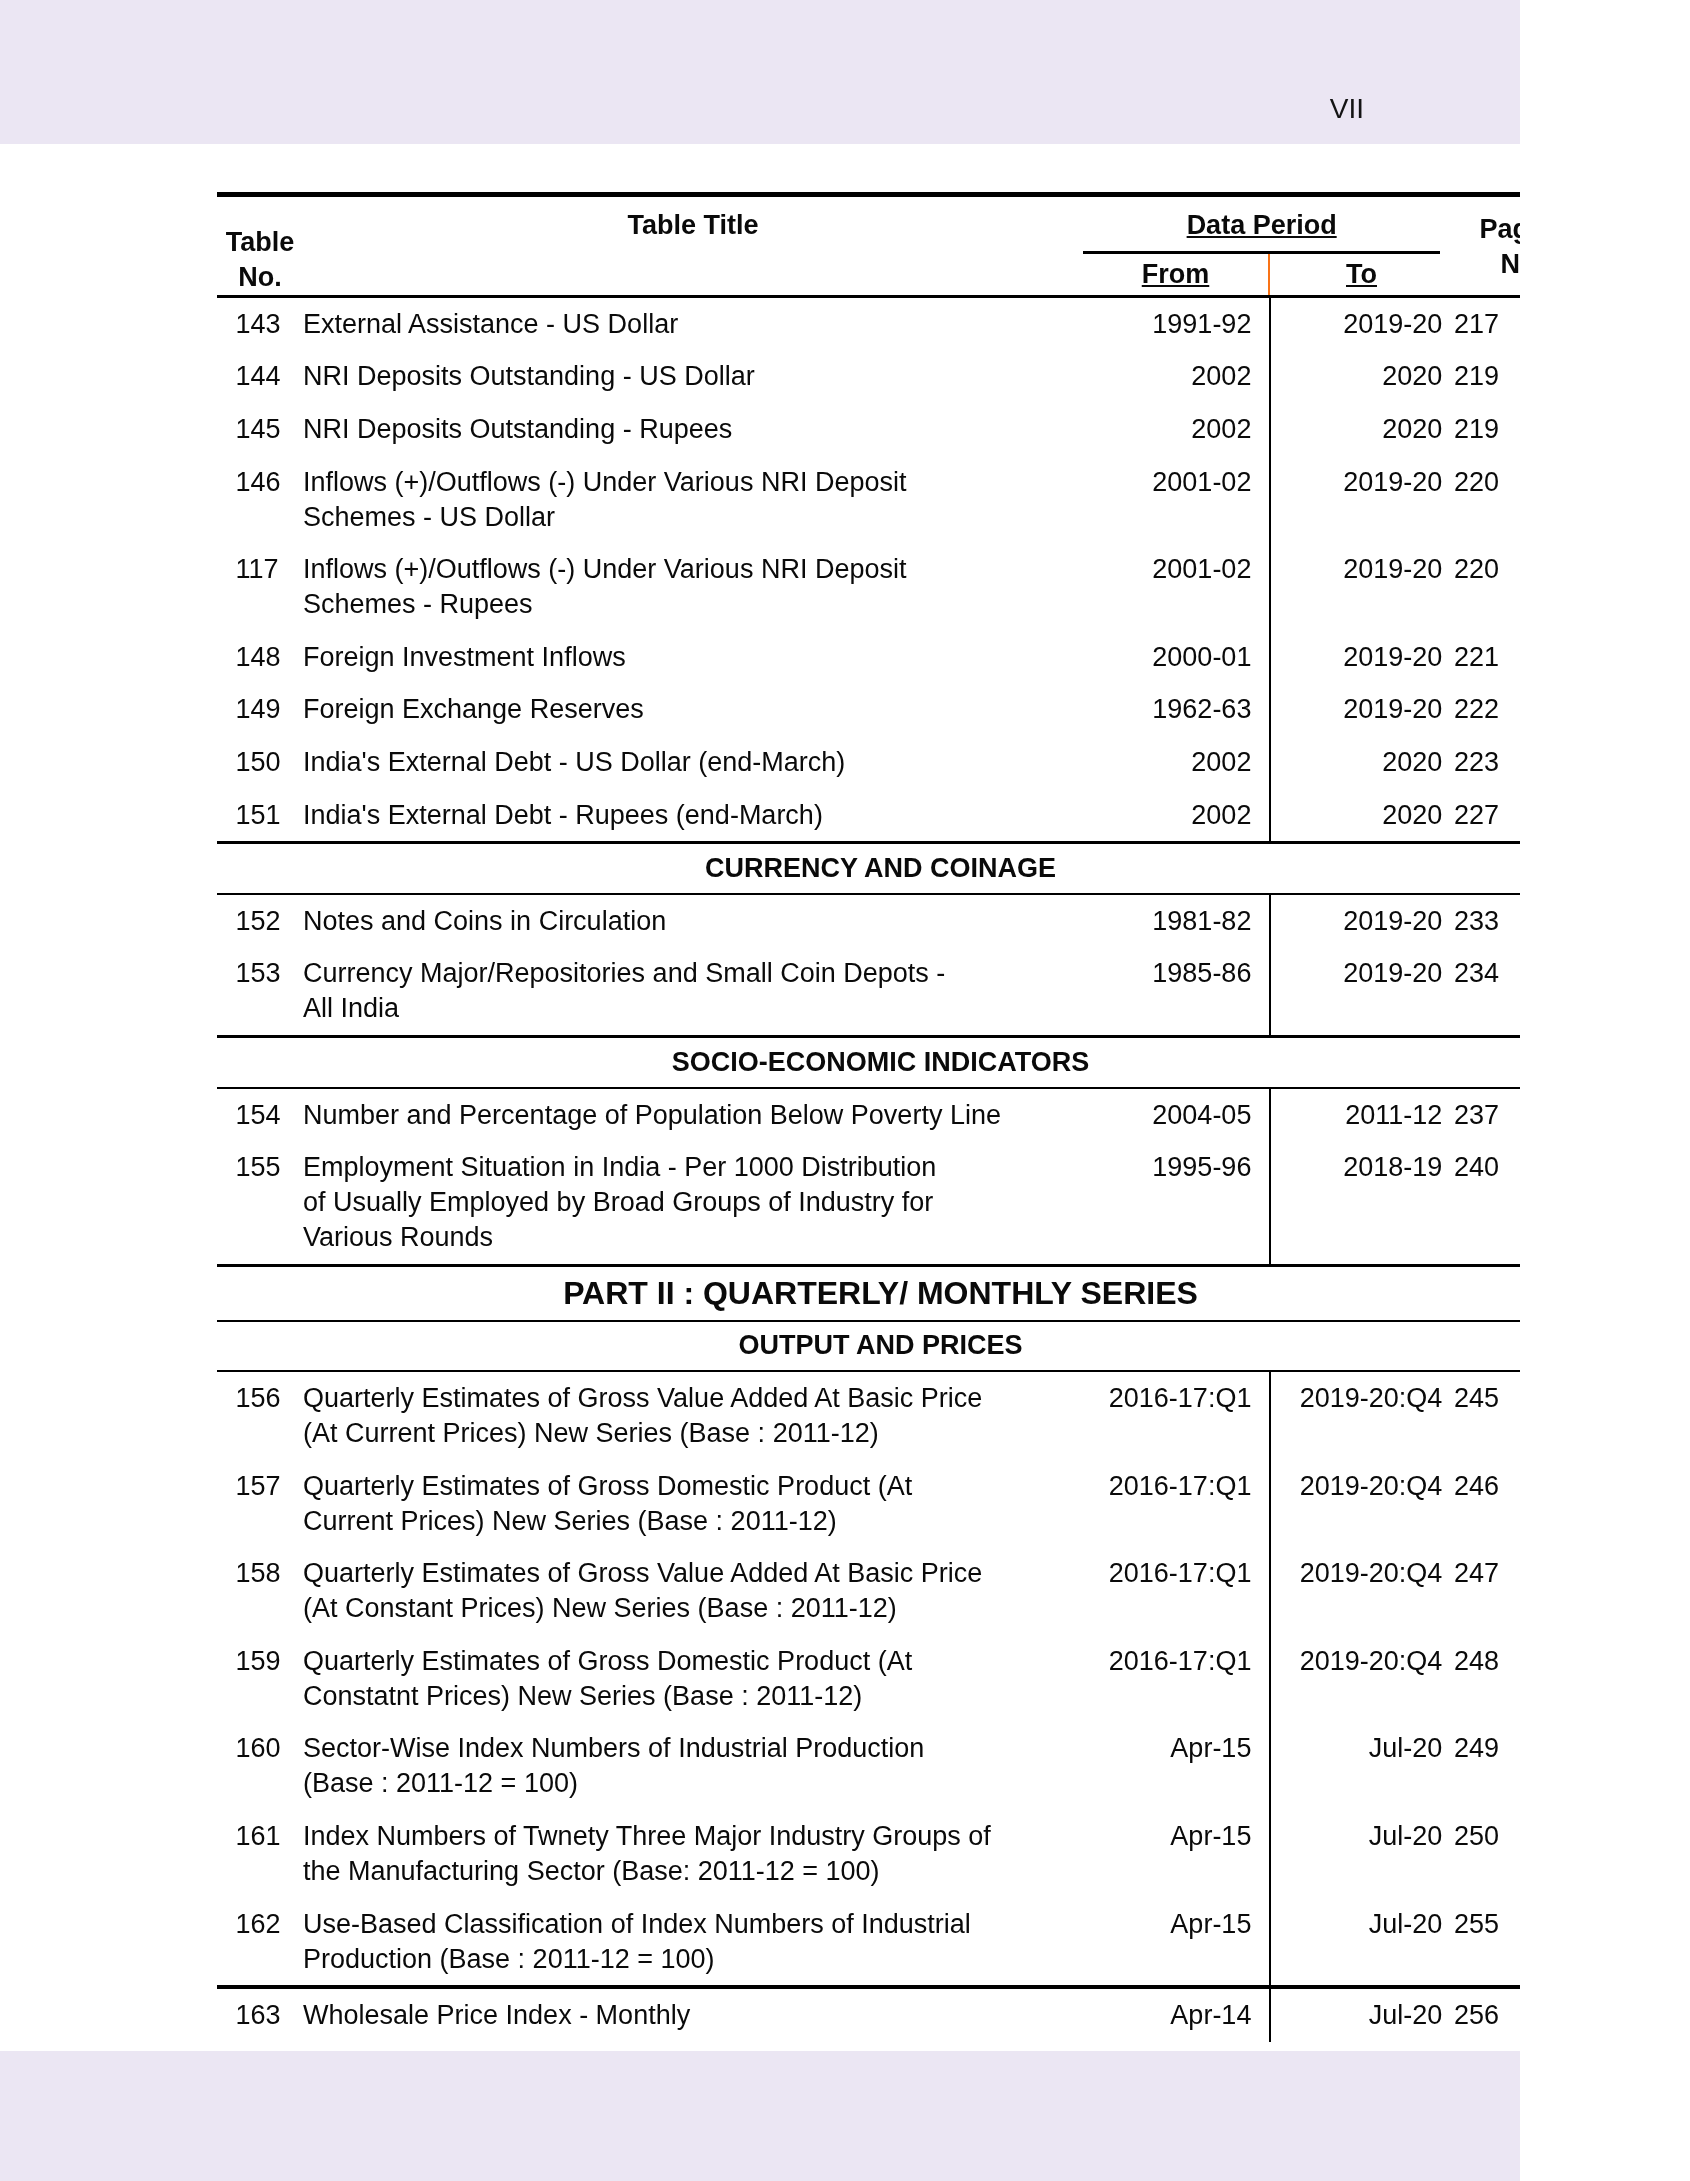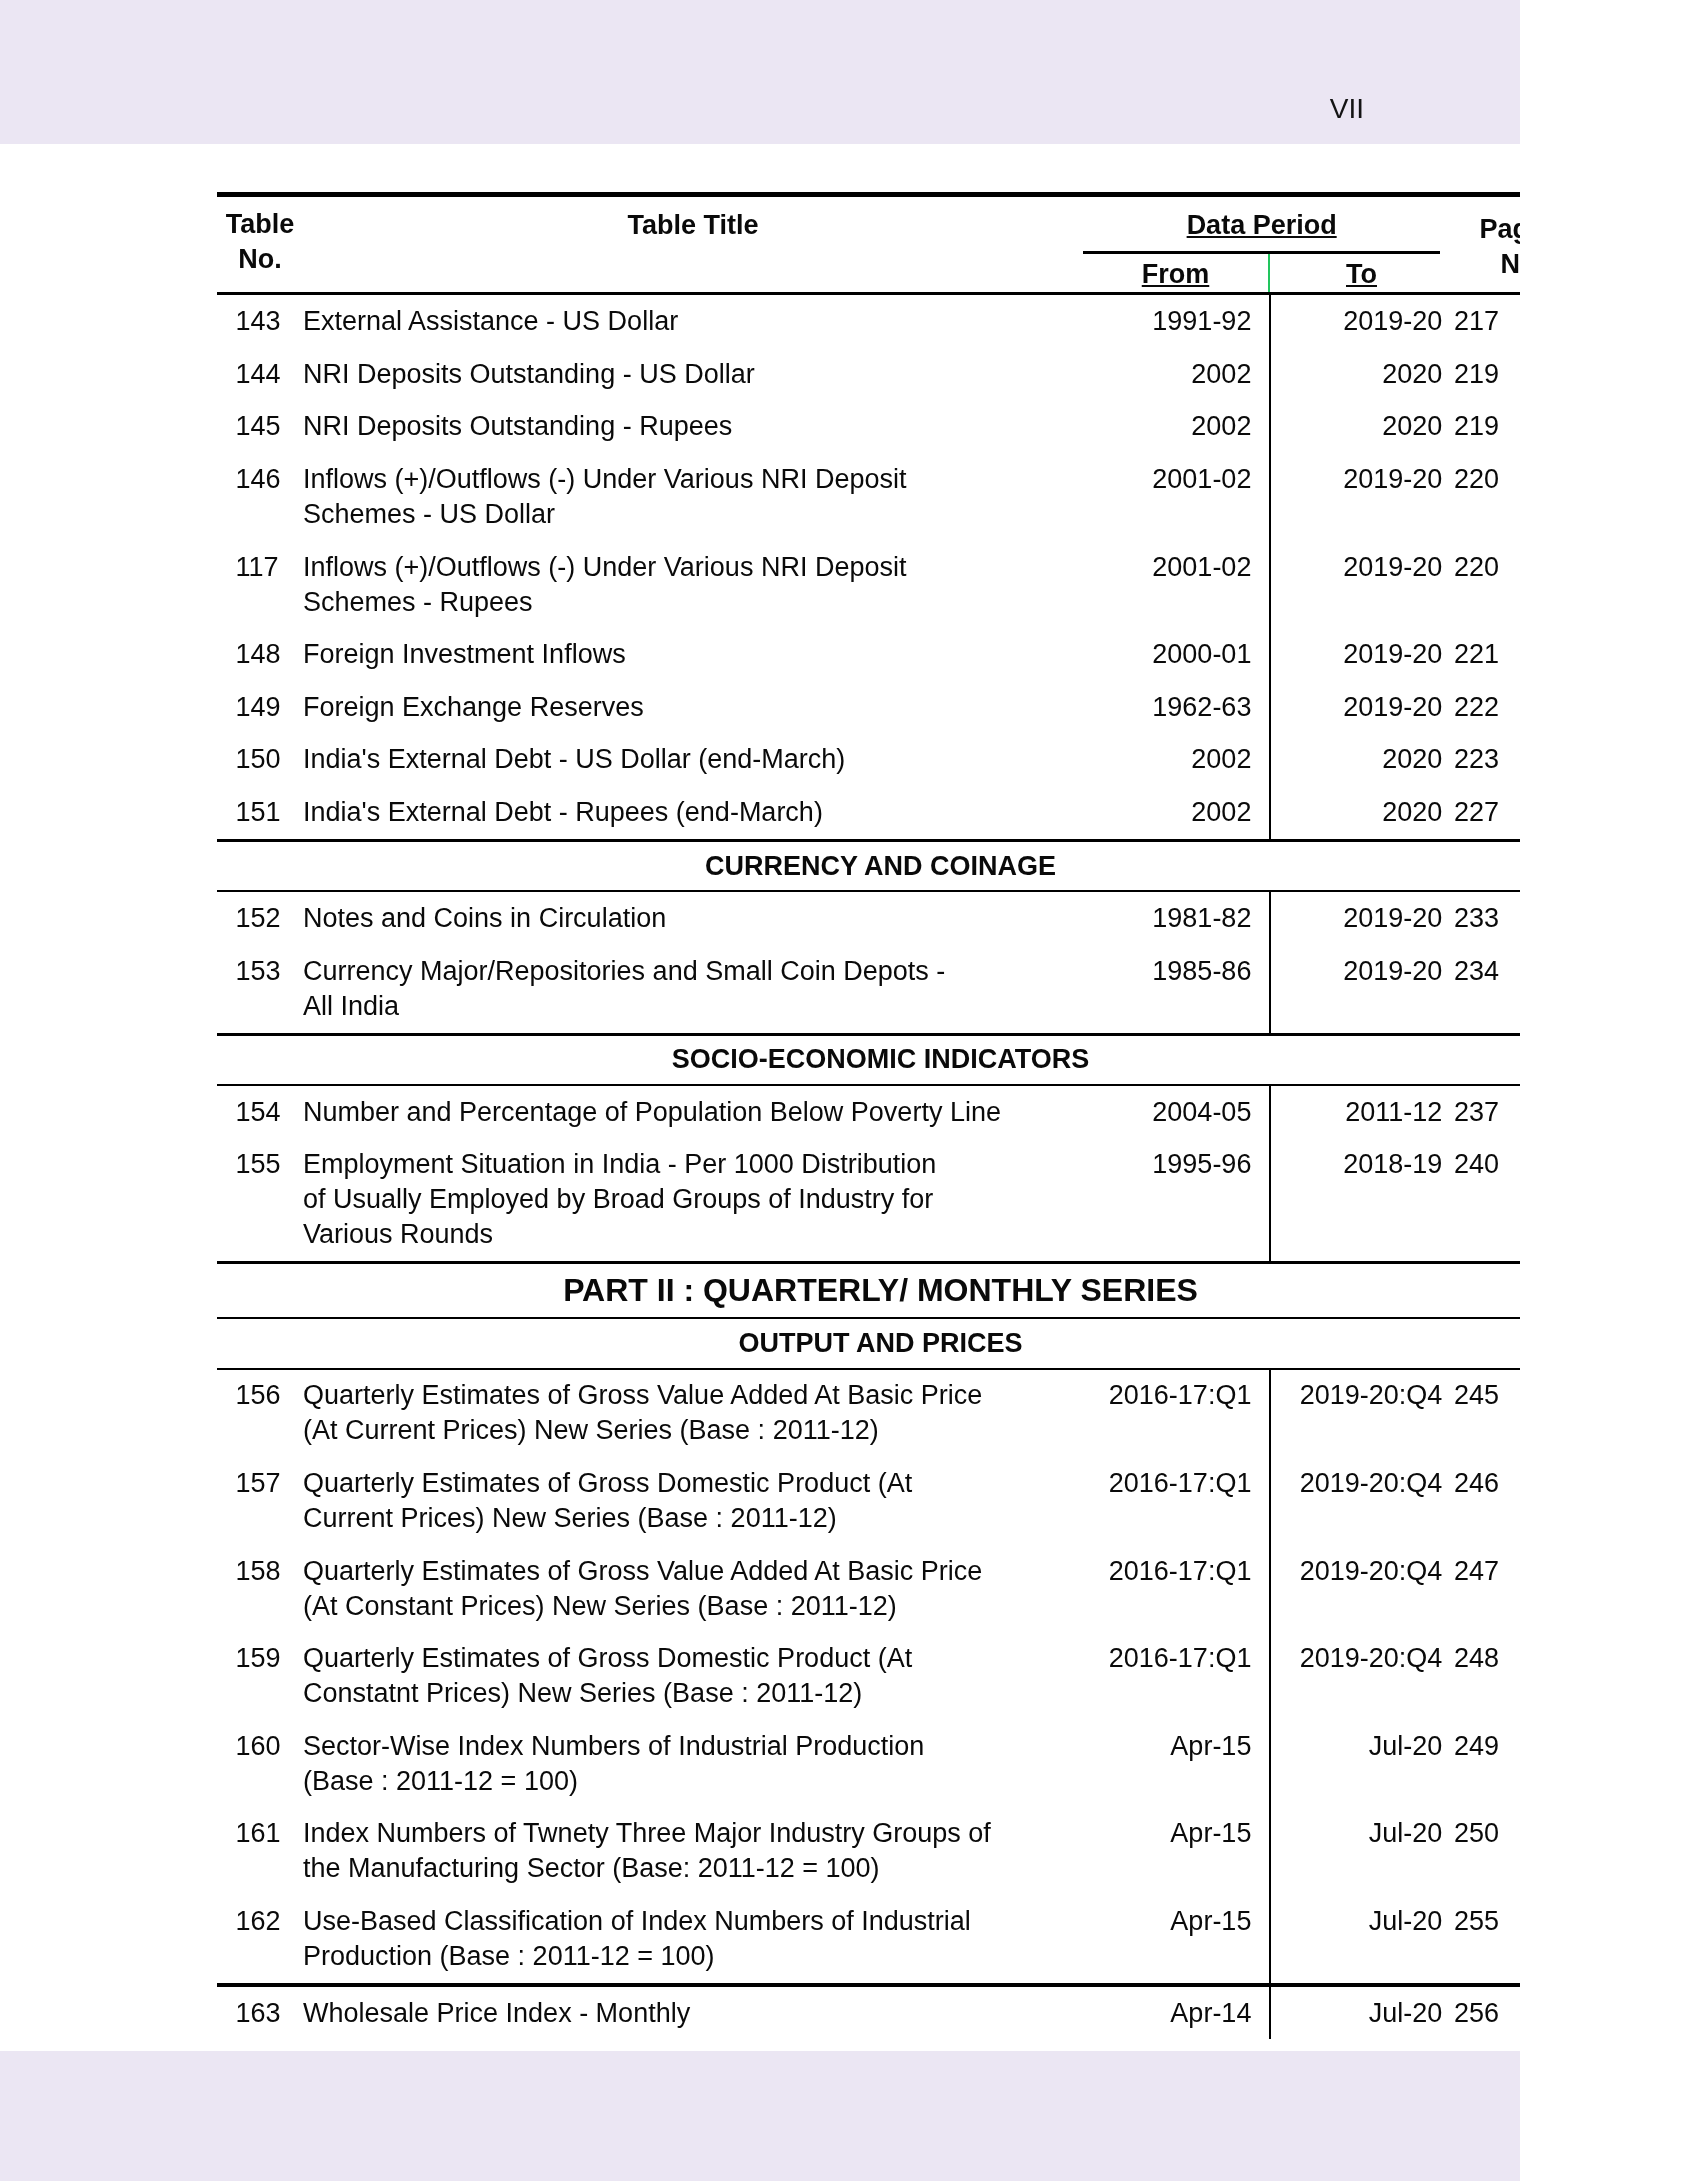--- a/index.html
+++ b/index.html
@@ -26,37 +26,37 @@
     font-size: 27px; line-height: 35px;
   }
   
   .thead {
     display: grid;
     grid-template-columns: 86px 1fr 371px 90px;
     border-top: 5.9px solid #000;
     border-bottom: 3.9px solid #000;
     font-weight: bold;
   }
-  .h-no { text-align: center; padding-top: 10px; }
+  .h-no { text-align: center; padding-top: 28px; }
   .h-title { text-align: center; padding-top: 10.7px; }
   .h-page { text-align: right; padding-top: 15px; }
   .h-period { display: flex; flex-direction: column; text-decoration: underline; }
   .h-period-label {
     text-align: center;
     padding: 10.7px 0 8.8px 0;
     border-bottom: 3.9px solid #000;
     margin-right: 13.7px;
   }
   .h-fromto {
     flex: 1;
     display: grid;
     grid-template-columns: 185px 185px;
   }
   .h-from { text-align: center; padding-top: 2.9px; }
-  .h-to   { text-align: center; padding-top: 2.9px; border-left: 2px solid #22c55e; }
+  .h-to   { text-align: center; padding-top: 2.9px; border-left: 2px solid #f97316; }
   
   .row {
     display: grid;
     grid-template-columns: 86px 1fr 185px 185px 90px;
   }
   .cell { padding-top: 8.8px; padding-bottom: 8.8px; }
   .c-no    { padding-left: 18.5px; }
   .c-title { white-space: pre; }
   .c-from  { text-align: right; padding-right: 17.6px; }
   .c-to    { text-align: right; padding-right: 11.7px; border-left: 2px solid #000; }

